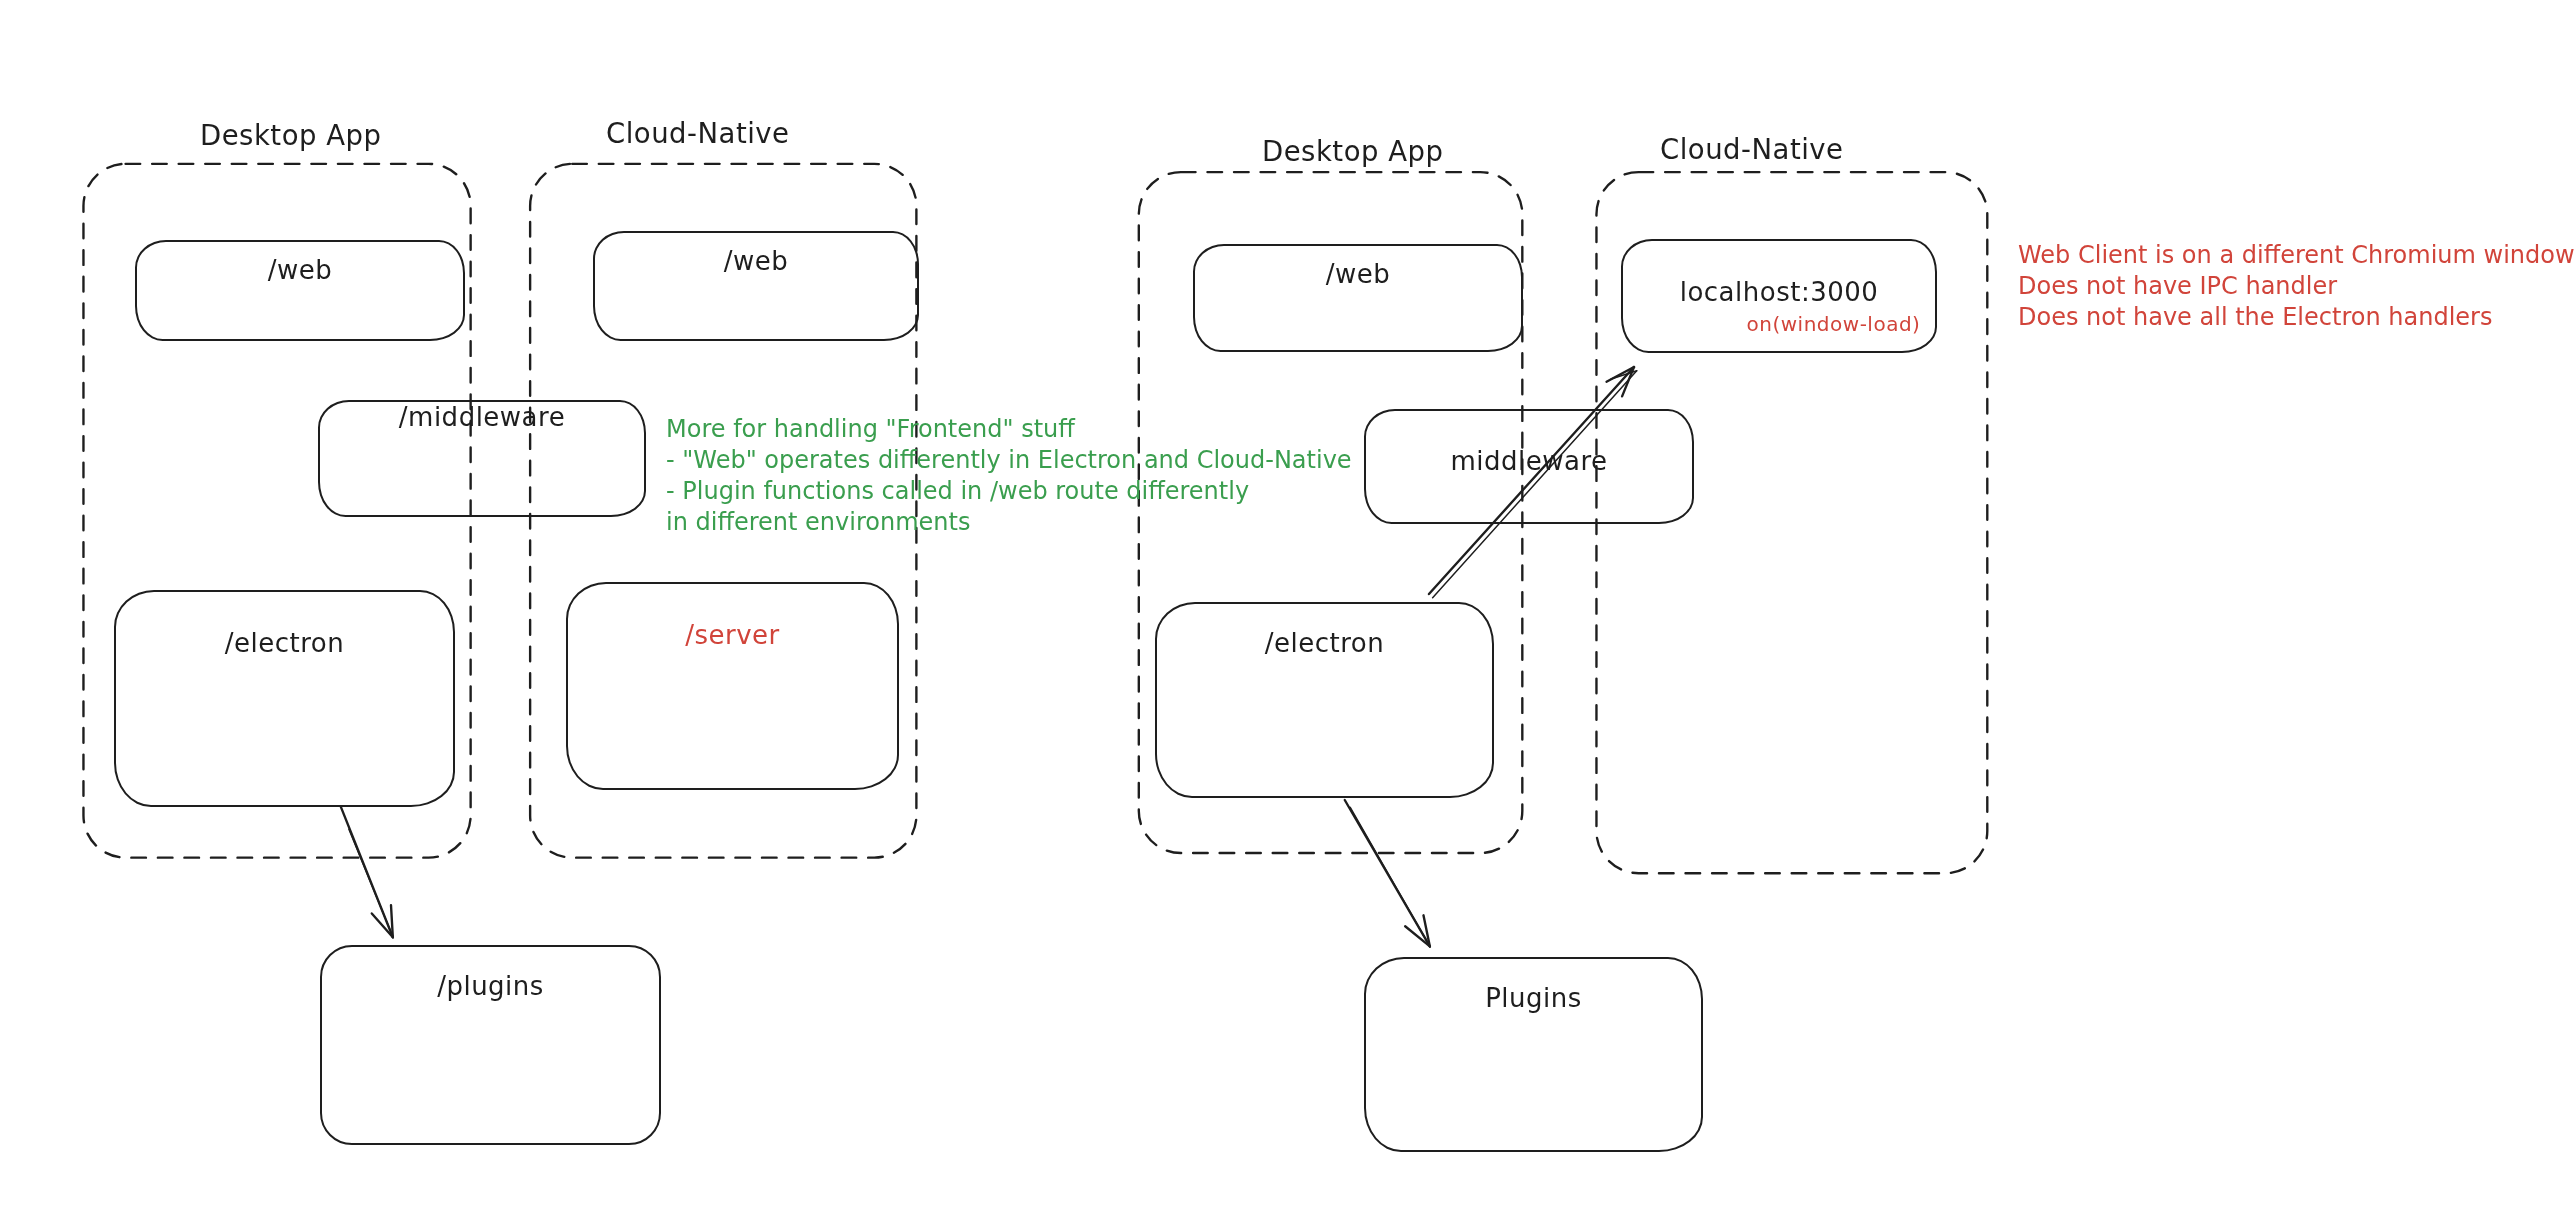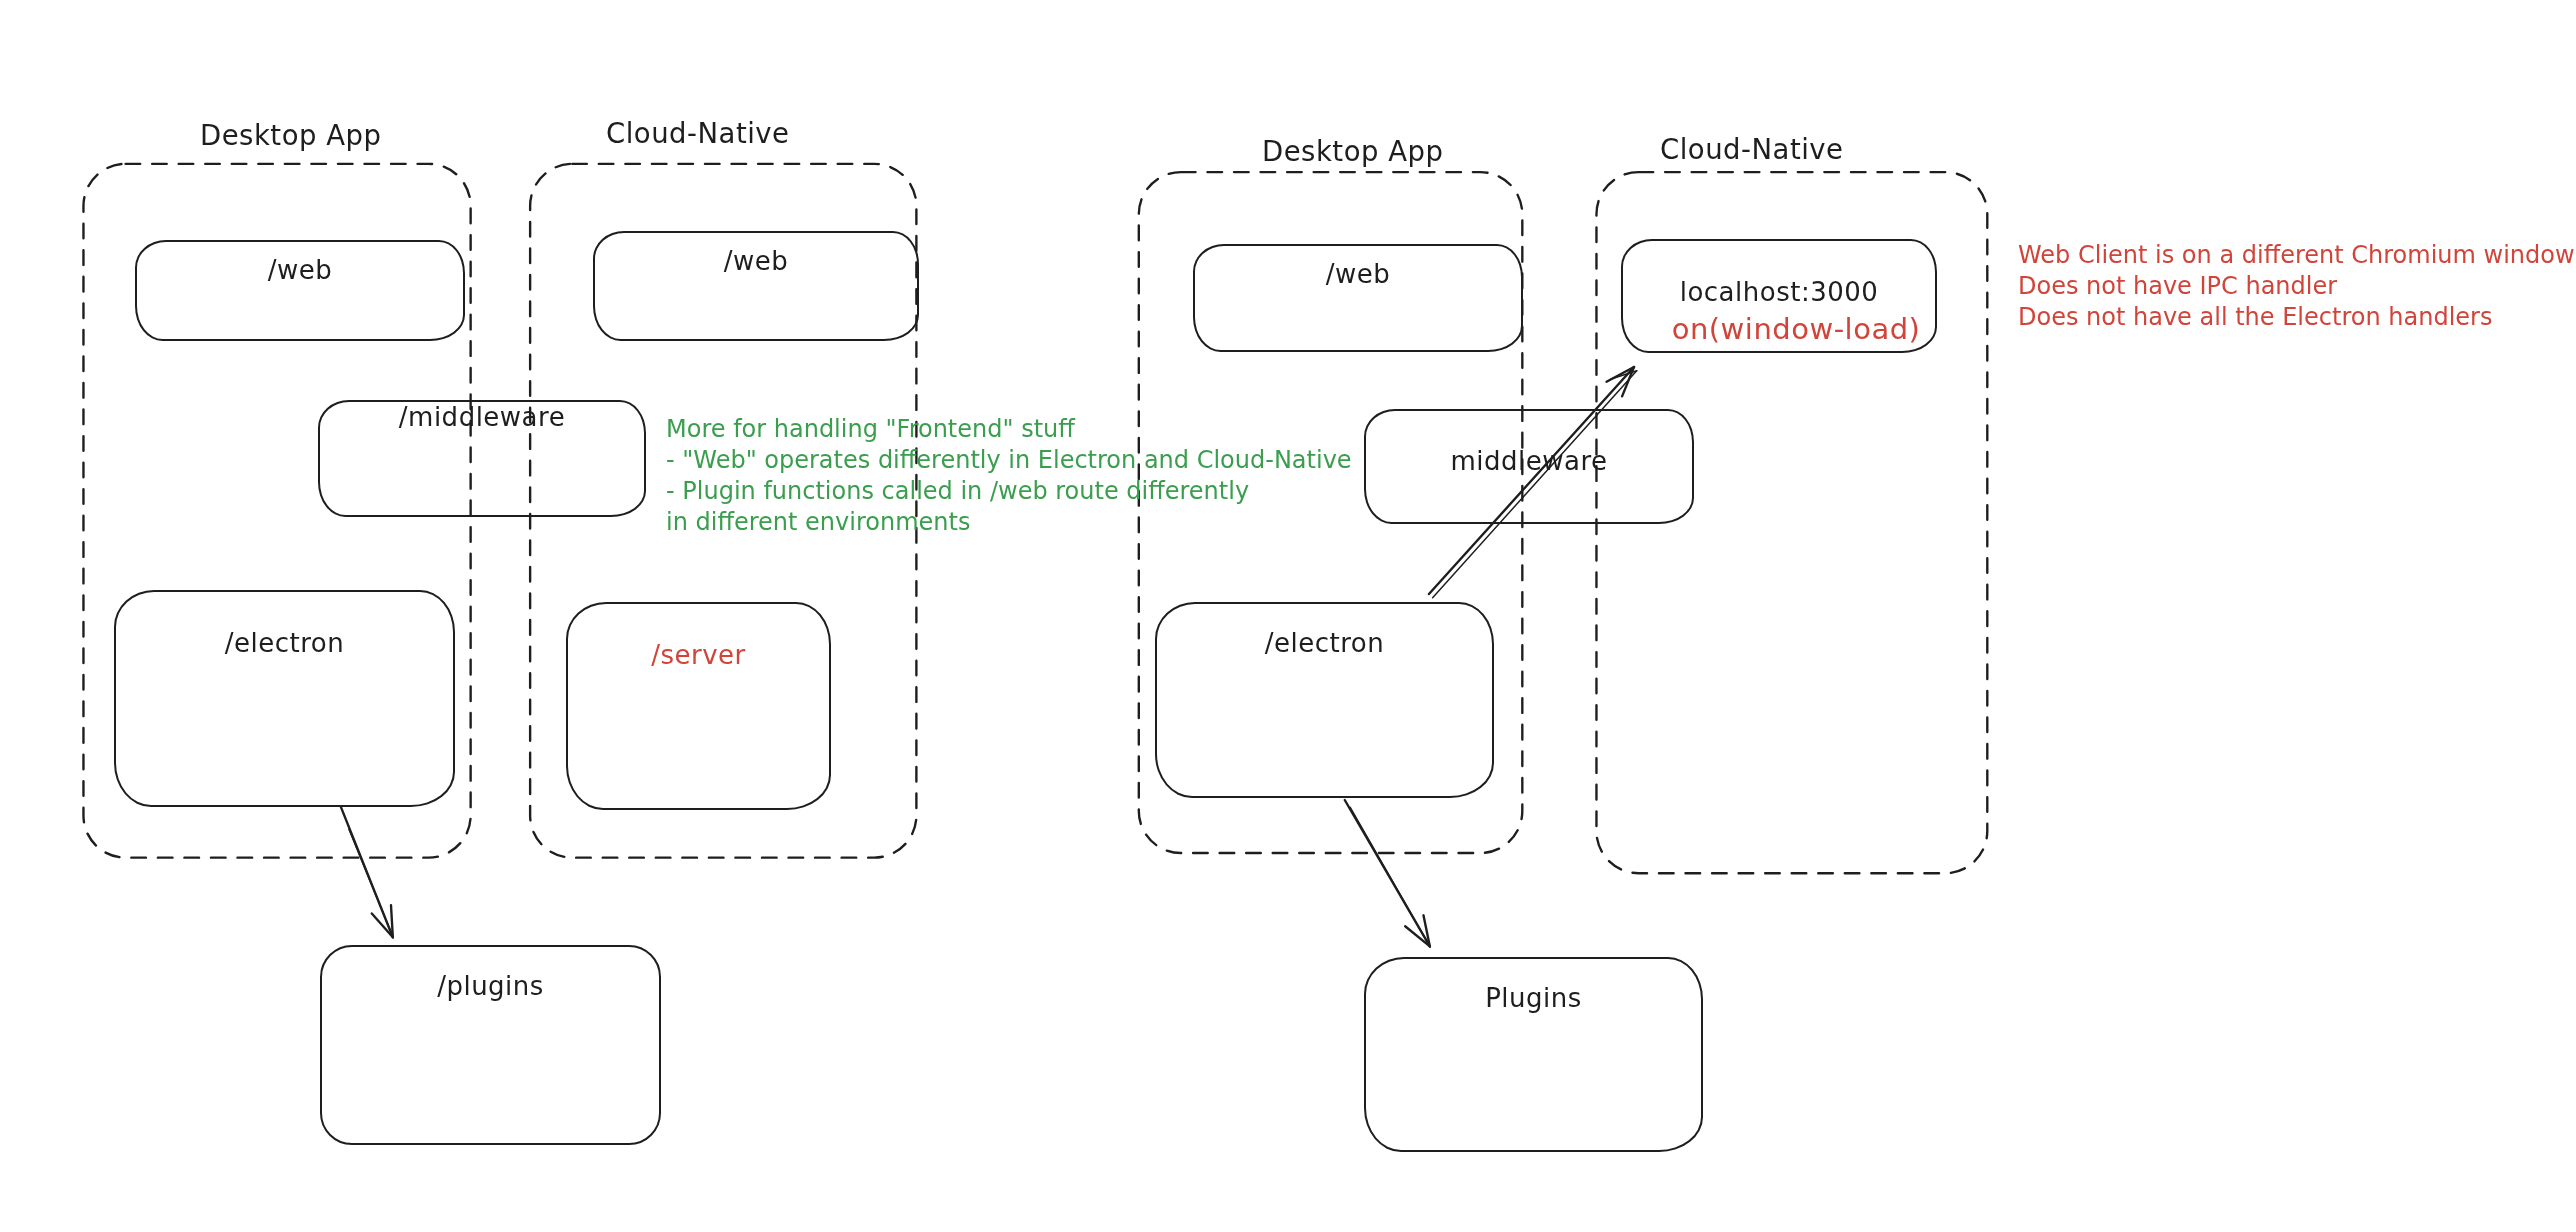--- a/index.html
+++ b/index.html
@@ -35,21 +35,21 @@
     letter-spacing:0.5px;
     white-space:nowrap;
   }
   .note{position:absolute;font-size:24px;line-height:31px;white-space:nowrap;}
   .note-green{color:var(--green);}
   .note-red{color:var(--red);}
   .red-text{color:var(--red);}
   .inner-sub{
     position:absolute;
     right:14.6px;top:71px;
-    font-size:29px;
+    font-size:20px;
     color:var(--red);
     letter-spacing:0.5px;
   }
   .pt20{padding-top:13px;margin-left:21px;}
   .pt22{padding-top:36px;}
   .pt26{padding-top:24px;}
   .pt33{}
   .pt38{padding-top:35px;}
 </style>
 </head>
@@ -100,21 +100,21 @@
   </div>
 
   <div class="node r1 pt33" style="left:318px;top:400px;width:328px;height:117px;">
     <span>/middleware</span>
   </div>
 
   <div class="node r2 pt22" style="left:114px;top:590px;width:341px;height:217px;">
     <span>/electron</span>
   </div>
 
-  <div class="node r2 pt22" style="left:566px;top:602px;width:265px;height:208px;">
+  <div class="node r2 pt22" style="left:566px;top:582px;width:333px;height:208px;">
     <span class="red-text">/server</span>
   </div>
 
   <div class="node r2 pt26" style="left:320px;top:945px;width:341px;height:200px;border-radius:32px;">
     <span>/plugins</span>
   </div>
 
   <div class="note note-green" style="left:666px;top:414px;">
     <div>More for handling "Frontend" stuff</div>
     <div>- "Web" operates differently in Electron and Cloud-Native</div>

